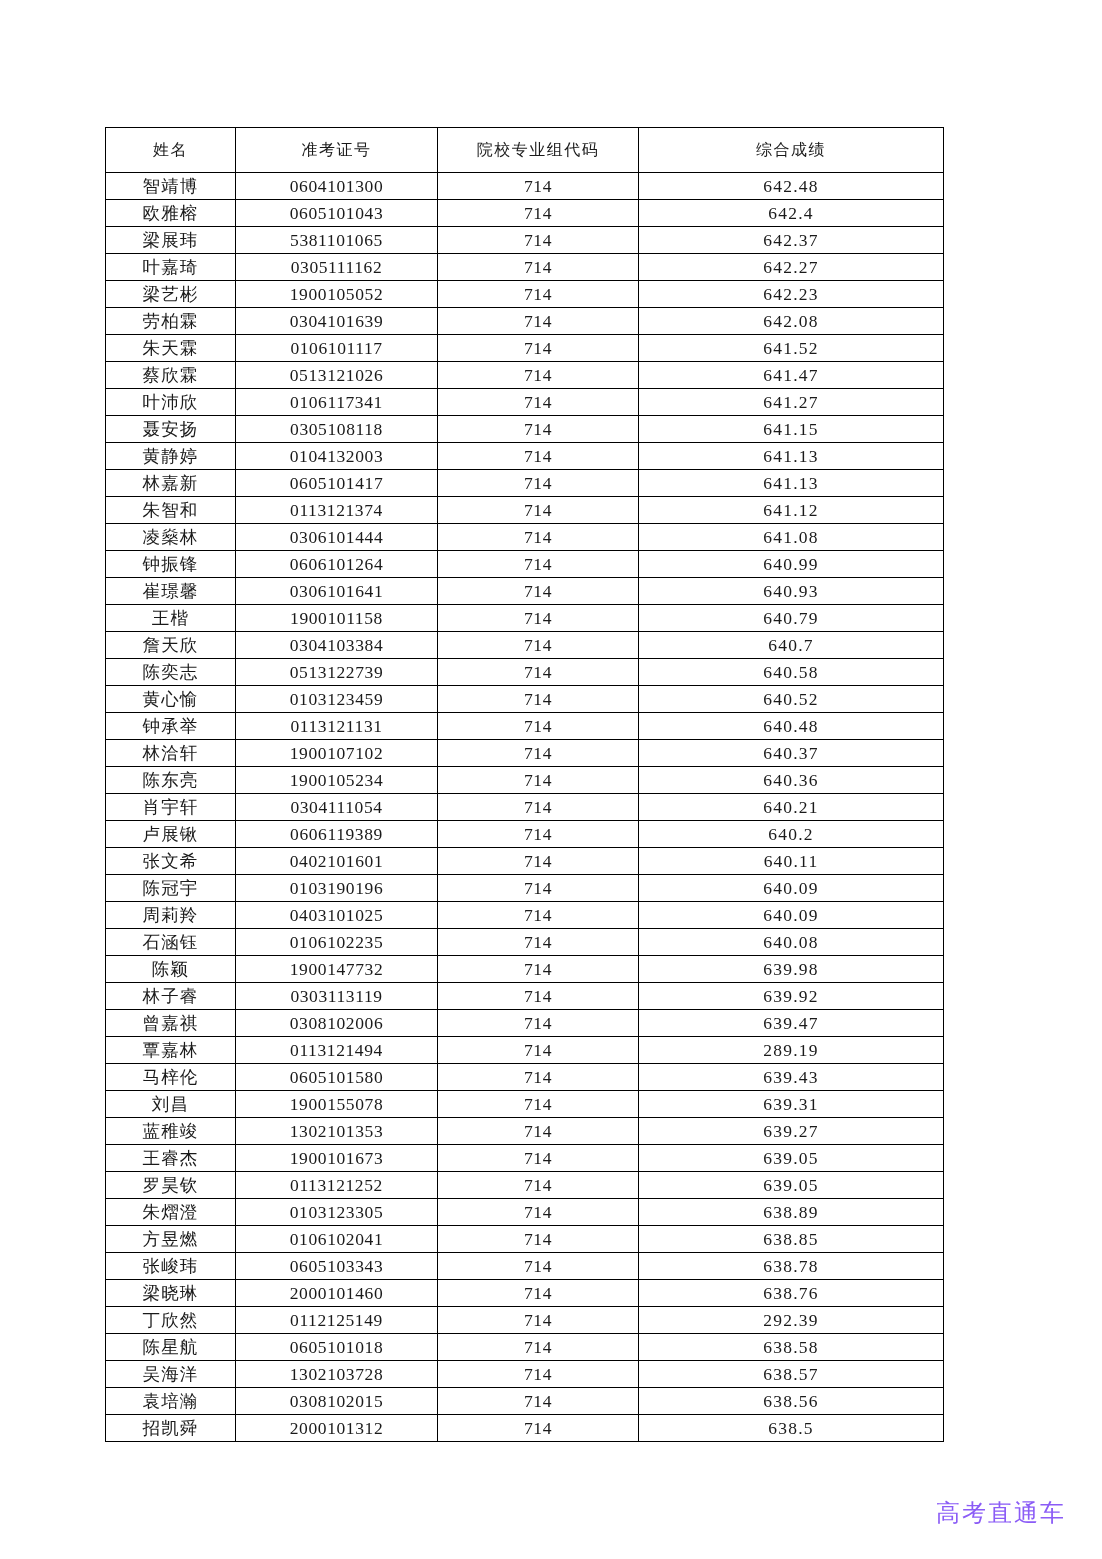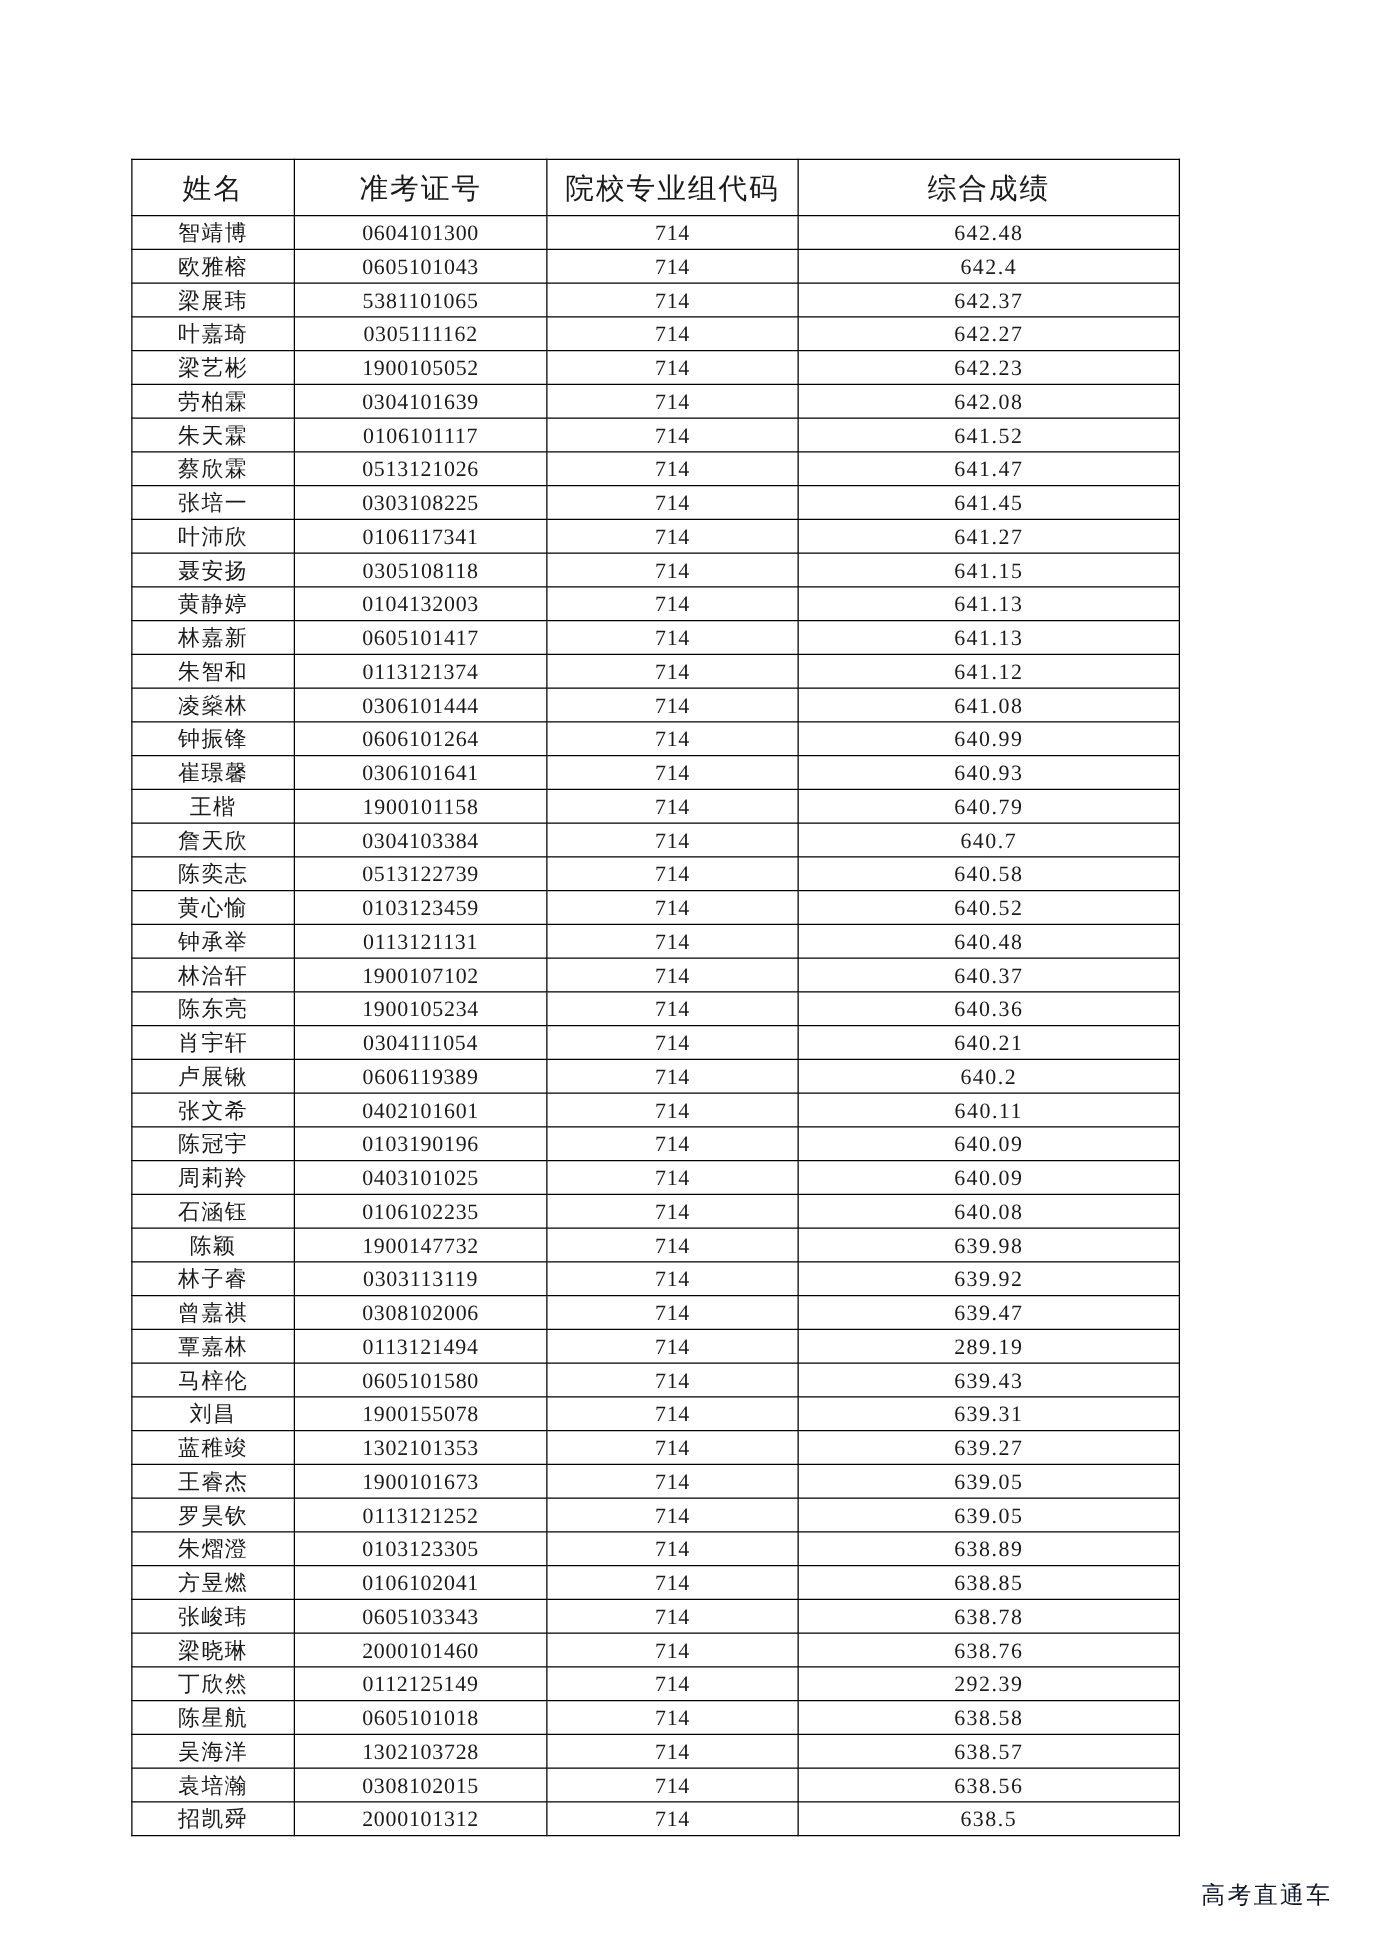--- a/index.html
+++ b/index.html
@@ -48,21 +48,21 @@
     border: 1.6px solid #000000;
     text-align: center;
     vertical-align: middle;
     padding: 0;
     font-weight: normal;
     white-space: nowrap;
   }
 
   table.score-table thead th {
     height: 44px;
-    font-size: 23px;
+    font-size: 16px;
     letter-spacing: 1.5px;
   }
 
   table.score-table tbody td {
     height: 26px;
     line-height: 26px;
     font-size: 17.5px;
   }
 
   table.score-table tbody td.cell-name {
@@ -78,22 +78,22 @@
 
   table.score-table tbody td.cell-score {
     letter-spacing: 1.2px;
     margin-left: 32px;
   }
 
   .watermark {
     position: absolute;
     right: 36px;
     bottom: 30px;
-    font-size: 19px;
-    color: #0f172a;
+    font-size: 24px;
+    color: #8b5cf6;
     letter-spacing: 2px;
     font-family: "Liberation Sans", "DejaVu Sans", sans-serif;
     user-select: none;
   }
 </style>
 </head>
 <body>
 
 <div class="page">
 
@@ -156,26 +156,20 @@
             <td class="cell-code">714</td>
             <td class="cell-score">641.52</td>
           </tr>
           <tr>
             <td class="cell-name">蔡欣霖</td>
             <td class="cell-exam">0513121026</td>
             <td class="cell-code">714</td>
             <td class="cell-score">641.47</td>
           </tr>
           <tr>
-            <td class="cell-name">张培一</td>
-            <td class="cell-exam">0303108225</td>
-            <td class="cell-code">714</td>
-            <td class="cell-score">641.45</td>
-          </tr>
-          <tr>
             <td class="cell-name">叶沛欣</td>
             <td class="cell-exam">0106117341</td>
             <td class="cell-code">714</td>
             <td class="cell-score">641.27</td>
           </tr>
           <tr>
             <td class="cell-name">聂安扬</td>
             <td class="cell-exam">0305108118</td>
             <td class="cell-code">714</td>
             <td class="cell-score">641.15</td>

